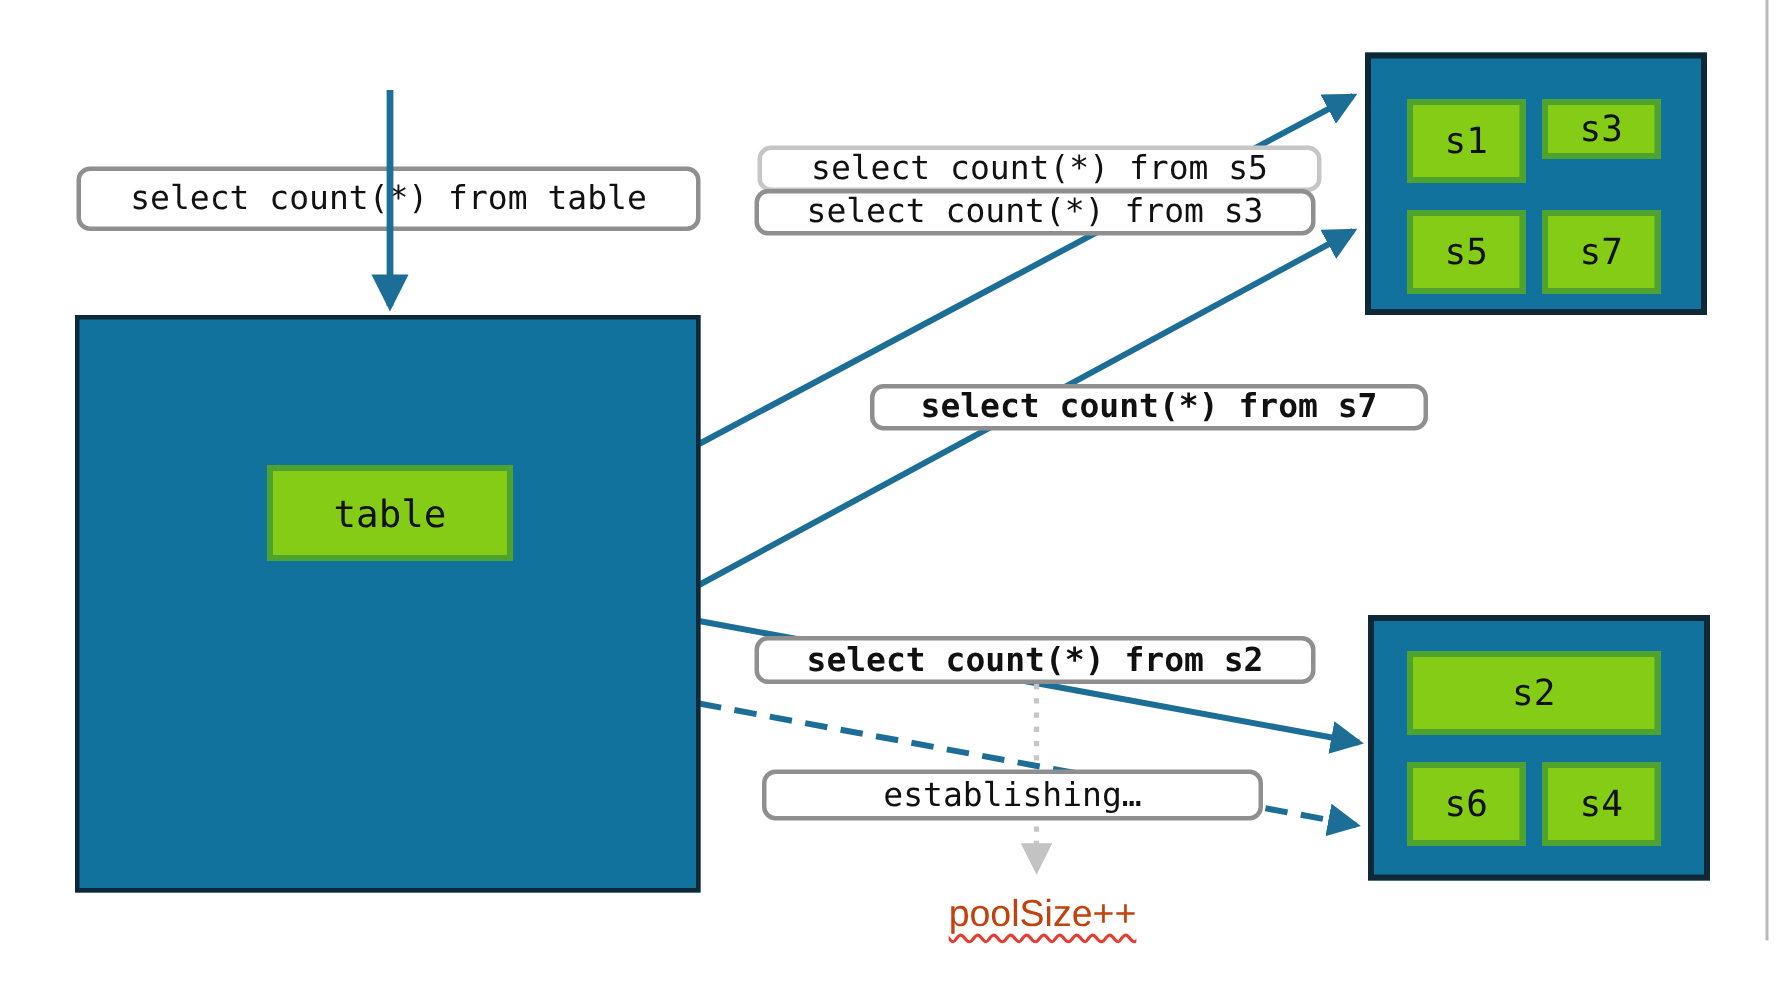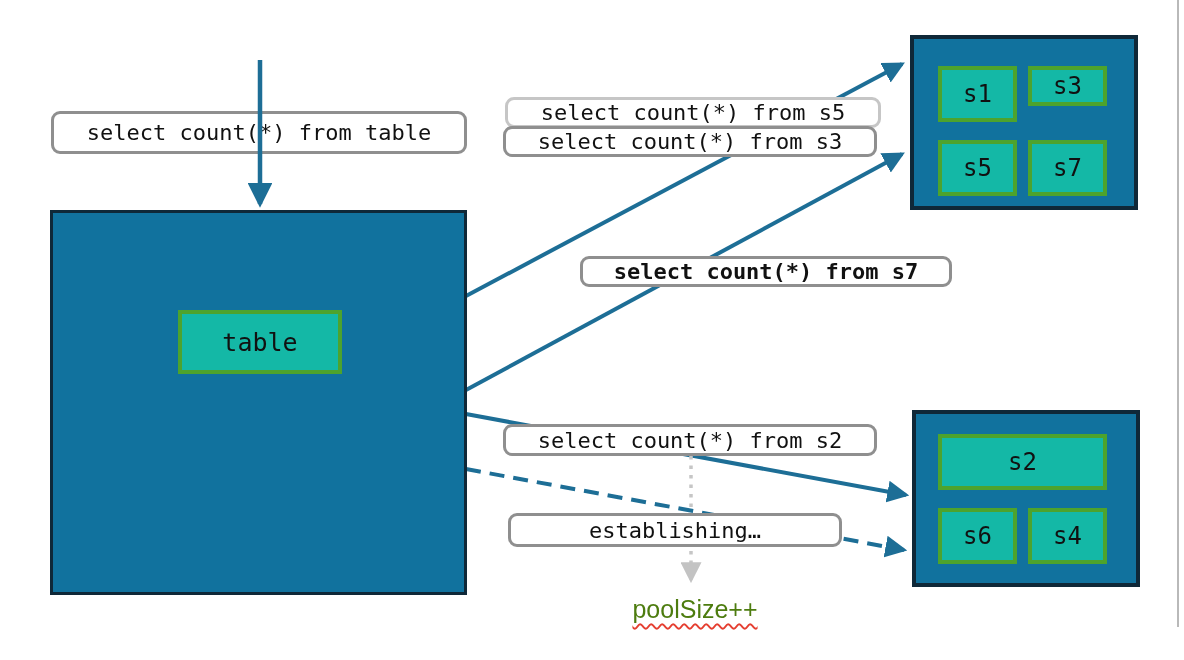--- a/index.html
+++ b/index.html
@@ -9,25 +9,25 @@
   #arrows-back{z-index:1;}
   #arrows-front{z-index:3;}
 
   .qlabel{position:absolute;z-index:2;background:#ffffff;border:3px solid #8f8f8f;border-radius:9px;
           display:flex;align-items:center;justify-content:center;font-size:22px;color:#111;
           white-space:nowrap;box-sizing:border-box;}
   .qlabel.light{border-color:#c6c6c6;}
 
   .tealbox{position:absolute;z-index:2;background:#11729e;border:3px solid #0f2838;box-sizing:border-box;}
   .tealbox.thick{border-width:4px;}
-  .shard{position:absolute;background:#14b8a6;border:4px solid #4da32d;box-sizing:border-box;
+  .shard{position:absolute;background:#84cc16;border:4px solid #4da32d;box-sizing:border-box;
          display:flex;align-items:center;justify-content:center;font-size:24px;color:#111;}
 
   #pool-size{position:absolute;z-index:2;left:620px;top:595px;width:150px;text-align:center;
-             font-family:"Liberation Sans",sans-serif;font-size:25px;color:#4d7c0f;
+             font-family:"Liberation Sans",sans-serif;font-size:25px;color:#c2410c;
              text-decoration:underline;text-decoration-style:wavy;text-decoration-color:#e53e30;
              text-decoration-thickness:2px;text-underline-offset:5px;}
 
   #slide-edge{position:absolute;z-index:0;left:1177px;top:0;width:2px;height:627px;background:#b9b9b9;}
 </style>
 </head>
 <body>
 
 <div id="canvas">
 
@@ -58,21 +58,21 @@
   </div>
 
   <div class="qlabel" style="left:503px;top:126px;width:374px;height:31px;">
     <span>select count(*) from s3</span>
   </div>
 
   <div class="qlabel" style="left:580px;top:256px;width:372px;height:31px;font-weight:bold;">
     <span>select count(*) from s7</span>
   </div>
 
-  <div class="qlabel" style="left:503px;top:424px;width:374px;height:32px;">
+  <div class="qlabel" style="left:503px;top:424px;width:374px;height:32px;font-weight:bold;">
     <span>select count(*) from s2</span>
   </div>
 
   <div class="qlabel" style="left:508px;top:513px;width:334px;height:34px;align-items:center;">
     <span>establishing…</span>
   </div>
 
   <div class="tealbox" style="left:50px;top:210px;width:417px;height:385px;">
     <div class="shard" style="left:125px;top:97px;width:164px;height:64px;font-size:25px;">
       <span>table</span>

